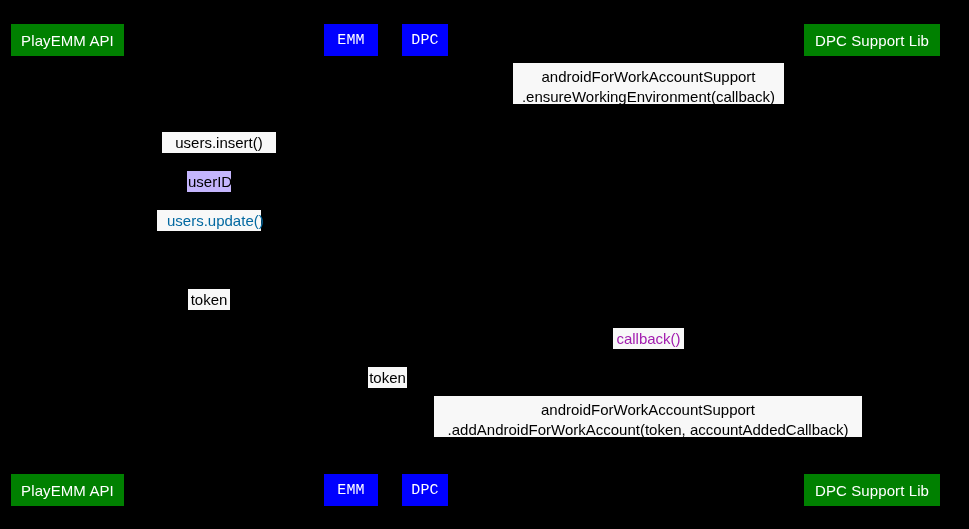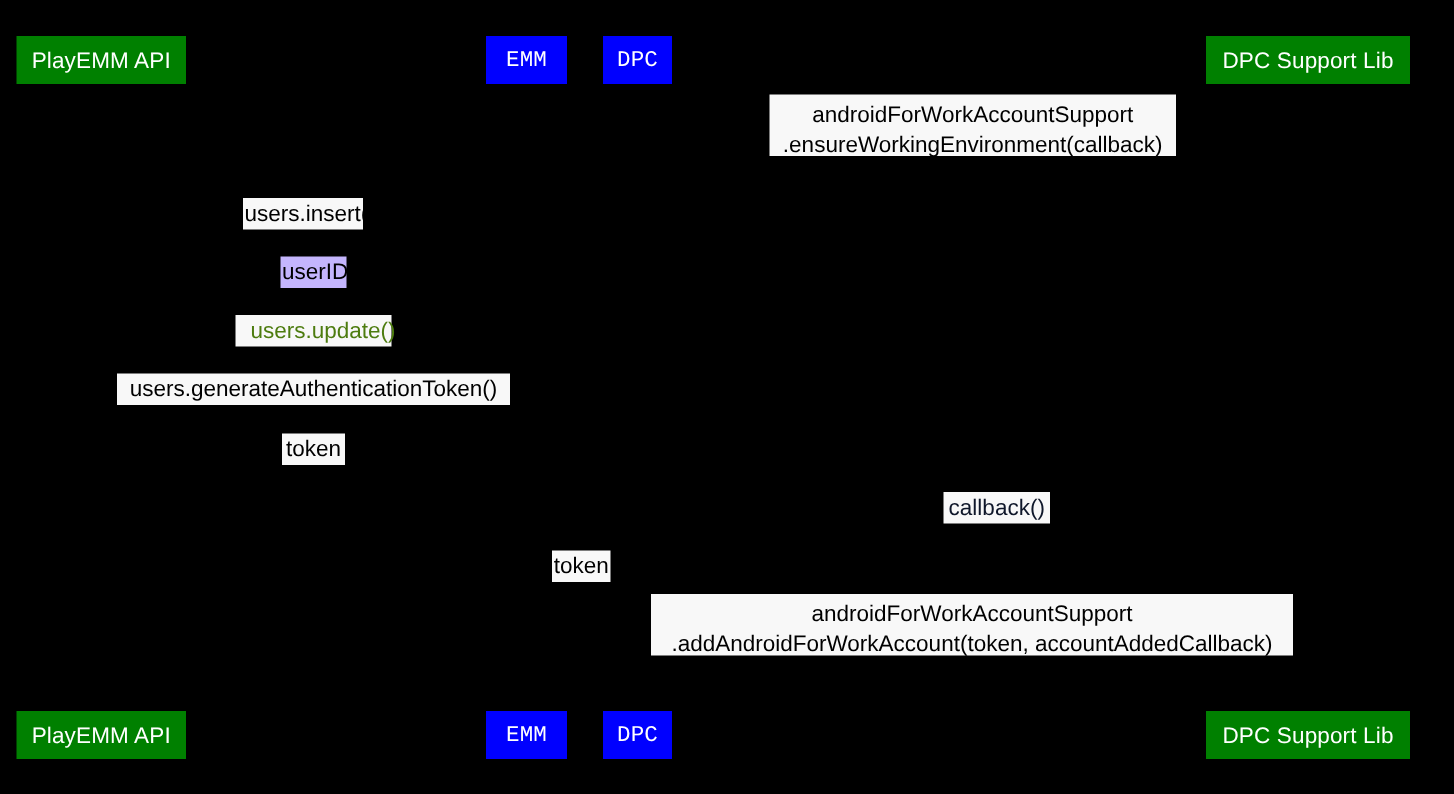--- a/index.html
+++ b/index.html
@@ -76,22 +76,21 @@
       <span>EMM</span>
     </div>
     <div class="lifeline-box participant-blue" style="left: 402px; top: 474px; width: 46px; height: 32px; background: rgb(0, 0, 255);">
       <span>DPC</span>
     </div>
     <div class="lifeline-box participant-green" style="left: 804px; top: 474px; width: 136px; height: 32px; background: rgb(0, 128, 0);">
       <span>DPC Support Lib</span>
     </div>
     <div class="msg-label two-line" style="left: 513px; top: 63px; width: 271px; height: 41px; background: rgb(248, 248, 248); color: rgb(0, 0, 0);">androidForWorkAccountSupport
 .ensureWorkingEnvironment(callback)</div>
-    <div class="msg-label" style="left: 162px; top: 132px; width: 80px; height: 21px; background: rgb(248, 248, 248); color: rgb(0, 0, 0);">users.insert()</div>
+    <div class="msg-label" style="left: 162px; top: 132px; width: 114px; height: 21px; background: rgb(248, 248, 248); color: rgb(0, 0, 0);">users.insert()</div>
     <div class="msg-label" style="left: 187px; top: 171px; width: 44px; height: 21px; background: #c4b5fd; color: rgb(0, 0, 0);">userID</div>
-    <div class="msg-label" style="left: 157px; top: 210px; width: 104px; height: 21px; background: rgb(248, 248, 248); color: #4d7c0f; padding-left: 10px;">users.update()</div>
-    <div class="msg-label" style="left: 78px; top: 249px; width: 262px; height: 21px; background: rgb(248, 248, 248); color: rgb(0, 0, 0);">users.generateAuthenticationToken()</div>
+    <div class="msg-label" style="left: 157px; top: 210px; width: 104px; height: 21px; background: rgb(248, 248, 248); color: #0369a1; padding-left: 10px;">users.update()</div>
     <div class="msg-label" style="left: 188px; top: 289px; width: 42px; height: 21px; background: rgb(248, 248, 248); color: rgb(0, 0, 0);">token</div>
-    <div class="msg-label" style="left: 613px; top: 328px; width: 71px; height: 21px; background: rgb(248, 248, 248); color: #0f172a; margin-left: 16px;">callback()</div>
+    <div class="msg-label" style="left: 613px; top: 328px; width: 71px; height: 21px; background: rgb(248, 248, 248); color: #a21caf;">callback()</div>
     <div class="msg-label" style="left: 368px; top: 367px; width: 39px; height: 21px; background: rgb(248, 248, 248); color: rgb(0, 0, 0);">token</div>
     <div class="msg-label two-line" style="left: 434px; top: 396px; width: 428px; height: 41px; background: rgb(248, 248, 248); color: rgb(0, 0, 0);">androidForWorkAccountSupport
 .addAndroidForWorkAccount(token, accountAddedCallback)</div>
   </div>
 
 </body></html>

